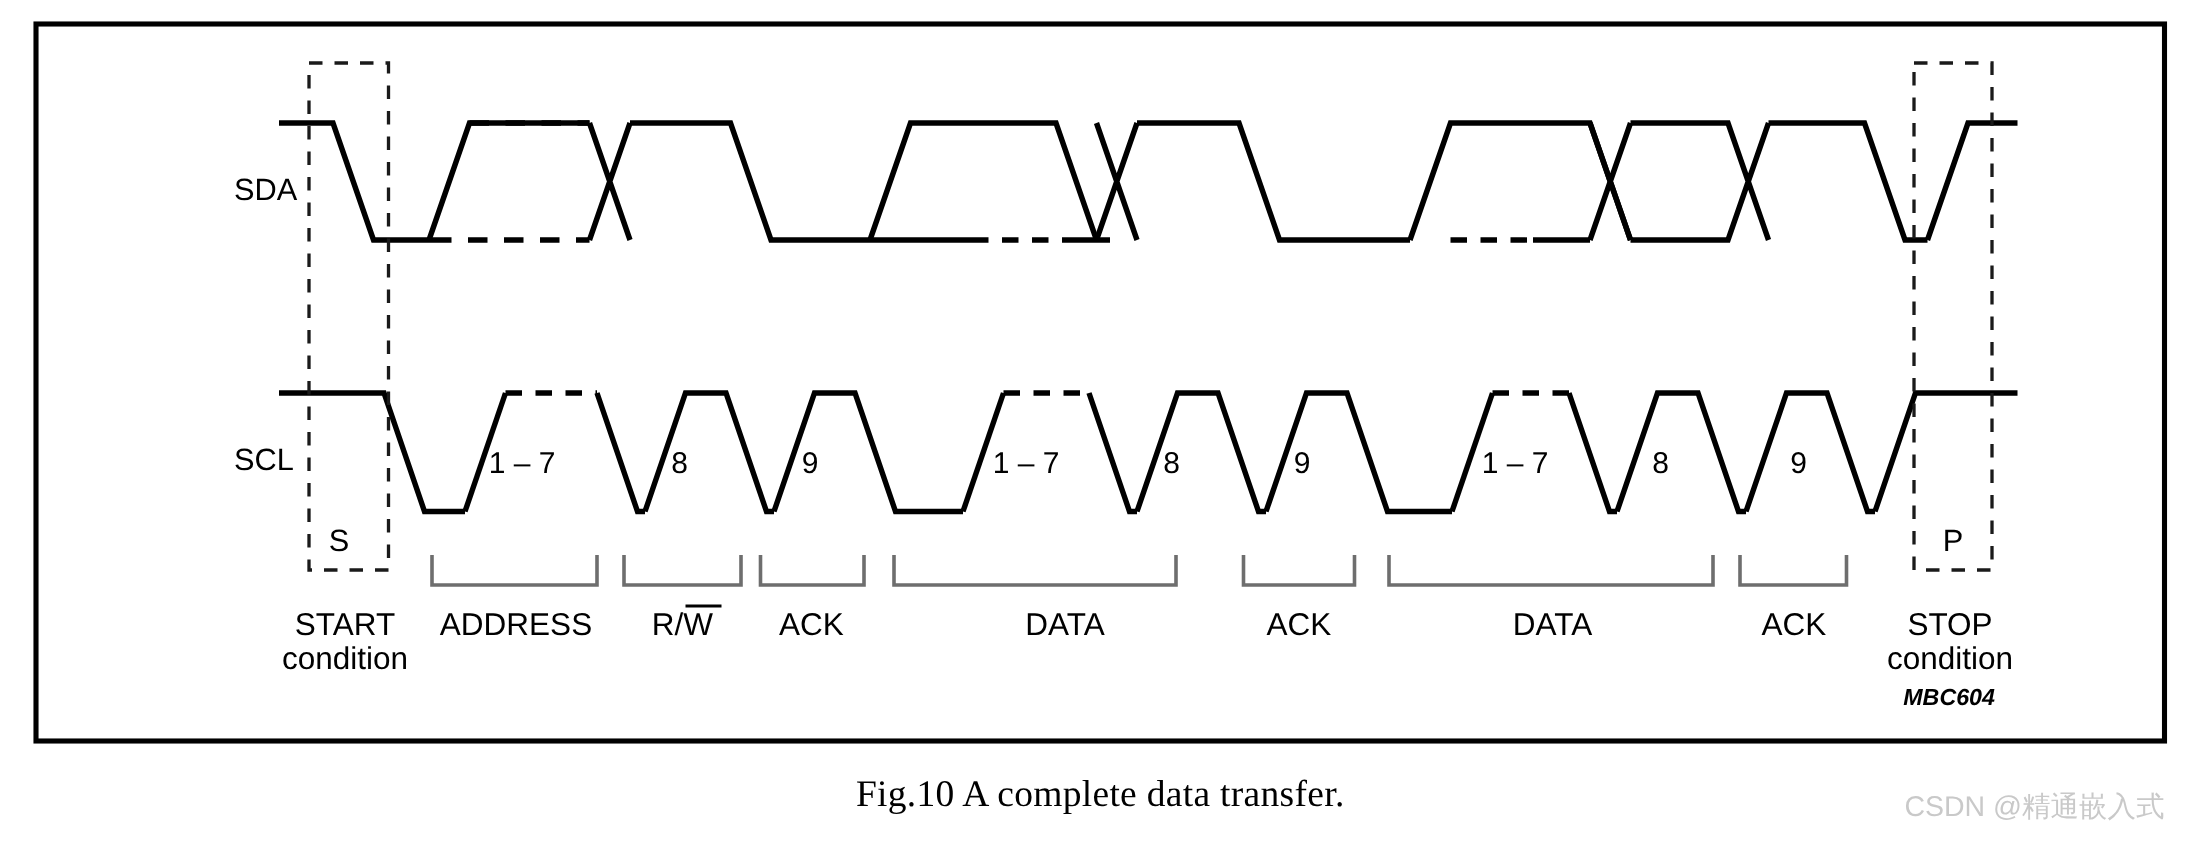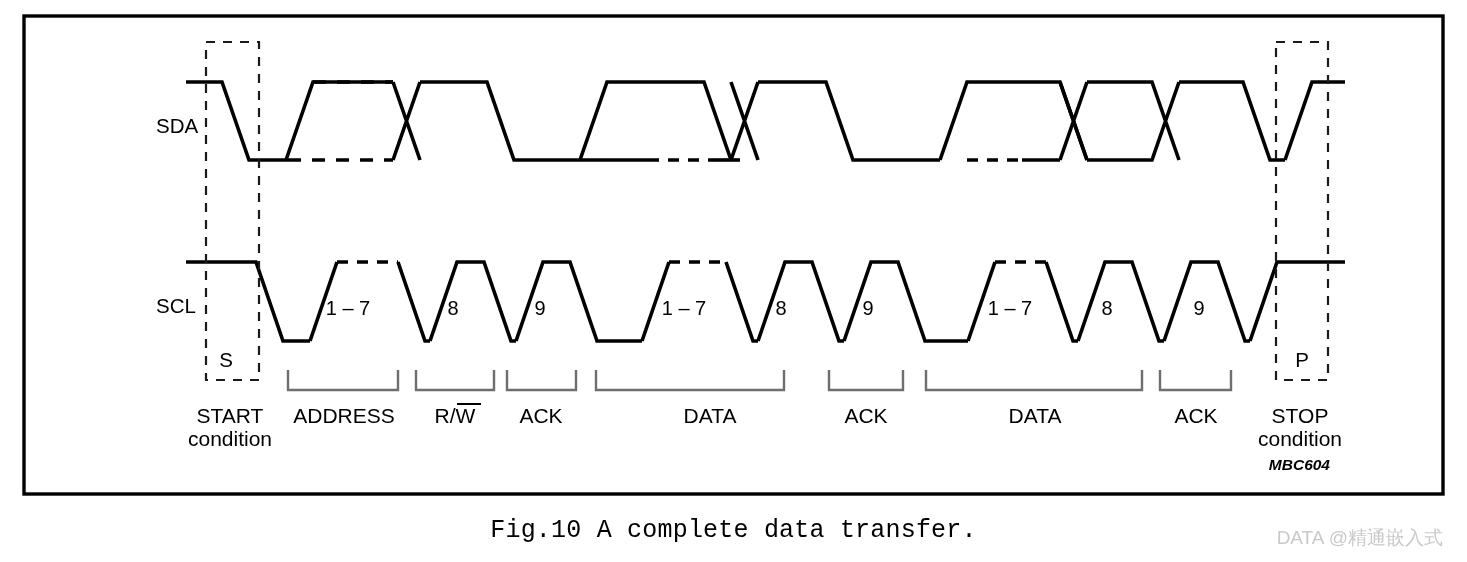--- a/index.html
+++ b/index.html
@@ -37,21 +37,21 @@
   .lbl-marker  { font-size: 20.5px; }
   .lbl-phase   { font-size: 21px; }
   .lbl-code    { font-size: 15.5px; font-style: italic; font-weight: bold; }
   .overbar     { fill: none; stroke: #000000; stroke-width: 2; }
   .caption {
     position: absolute;
     left: 0;
     top: 516px;
     width: 1467px;
     text-align: center;
-    font-family: Liberation Mono, monospace;
+    font-family: Liberation Serif, serif;
     font-size: 25px;
     color: #000000;
     letter-spacing: 0.2px;
   }
   .watermark {
     position: absolute;
     right: 24px;
     top: 525px;
     font-family: "Liberation Sans", sans-serif;
     font-size: 19px;
@@ -179,15 +179,15 @@
     <text class="lbl lbl-phase" x="230" y="446" text-anchor="middle">condition</text>
 
     <text class="lbl lbl-phase" x="1300" y="423" text-anchor="middle">STOP</text>
     <text class="lbl lbl-phase" x="1300" y="446" text-anchor="middle">condition</text>
 
     <text class="lbl lbl-code" x="1330" y="470" text-anchor="end">MBC604</text>
 
   </svg>
 
   <div class="caption">Fig.10  A complete data transfer.</div>
-  <div class="watermark">DATA @精通嵌入式</div>
+  <div class="watermark">CSDN @精通嵌入式</div>
 
 </div>
 
 </body></html>

